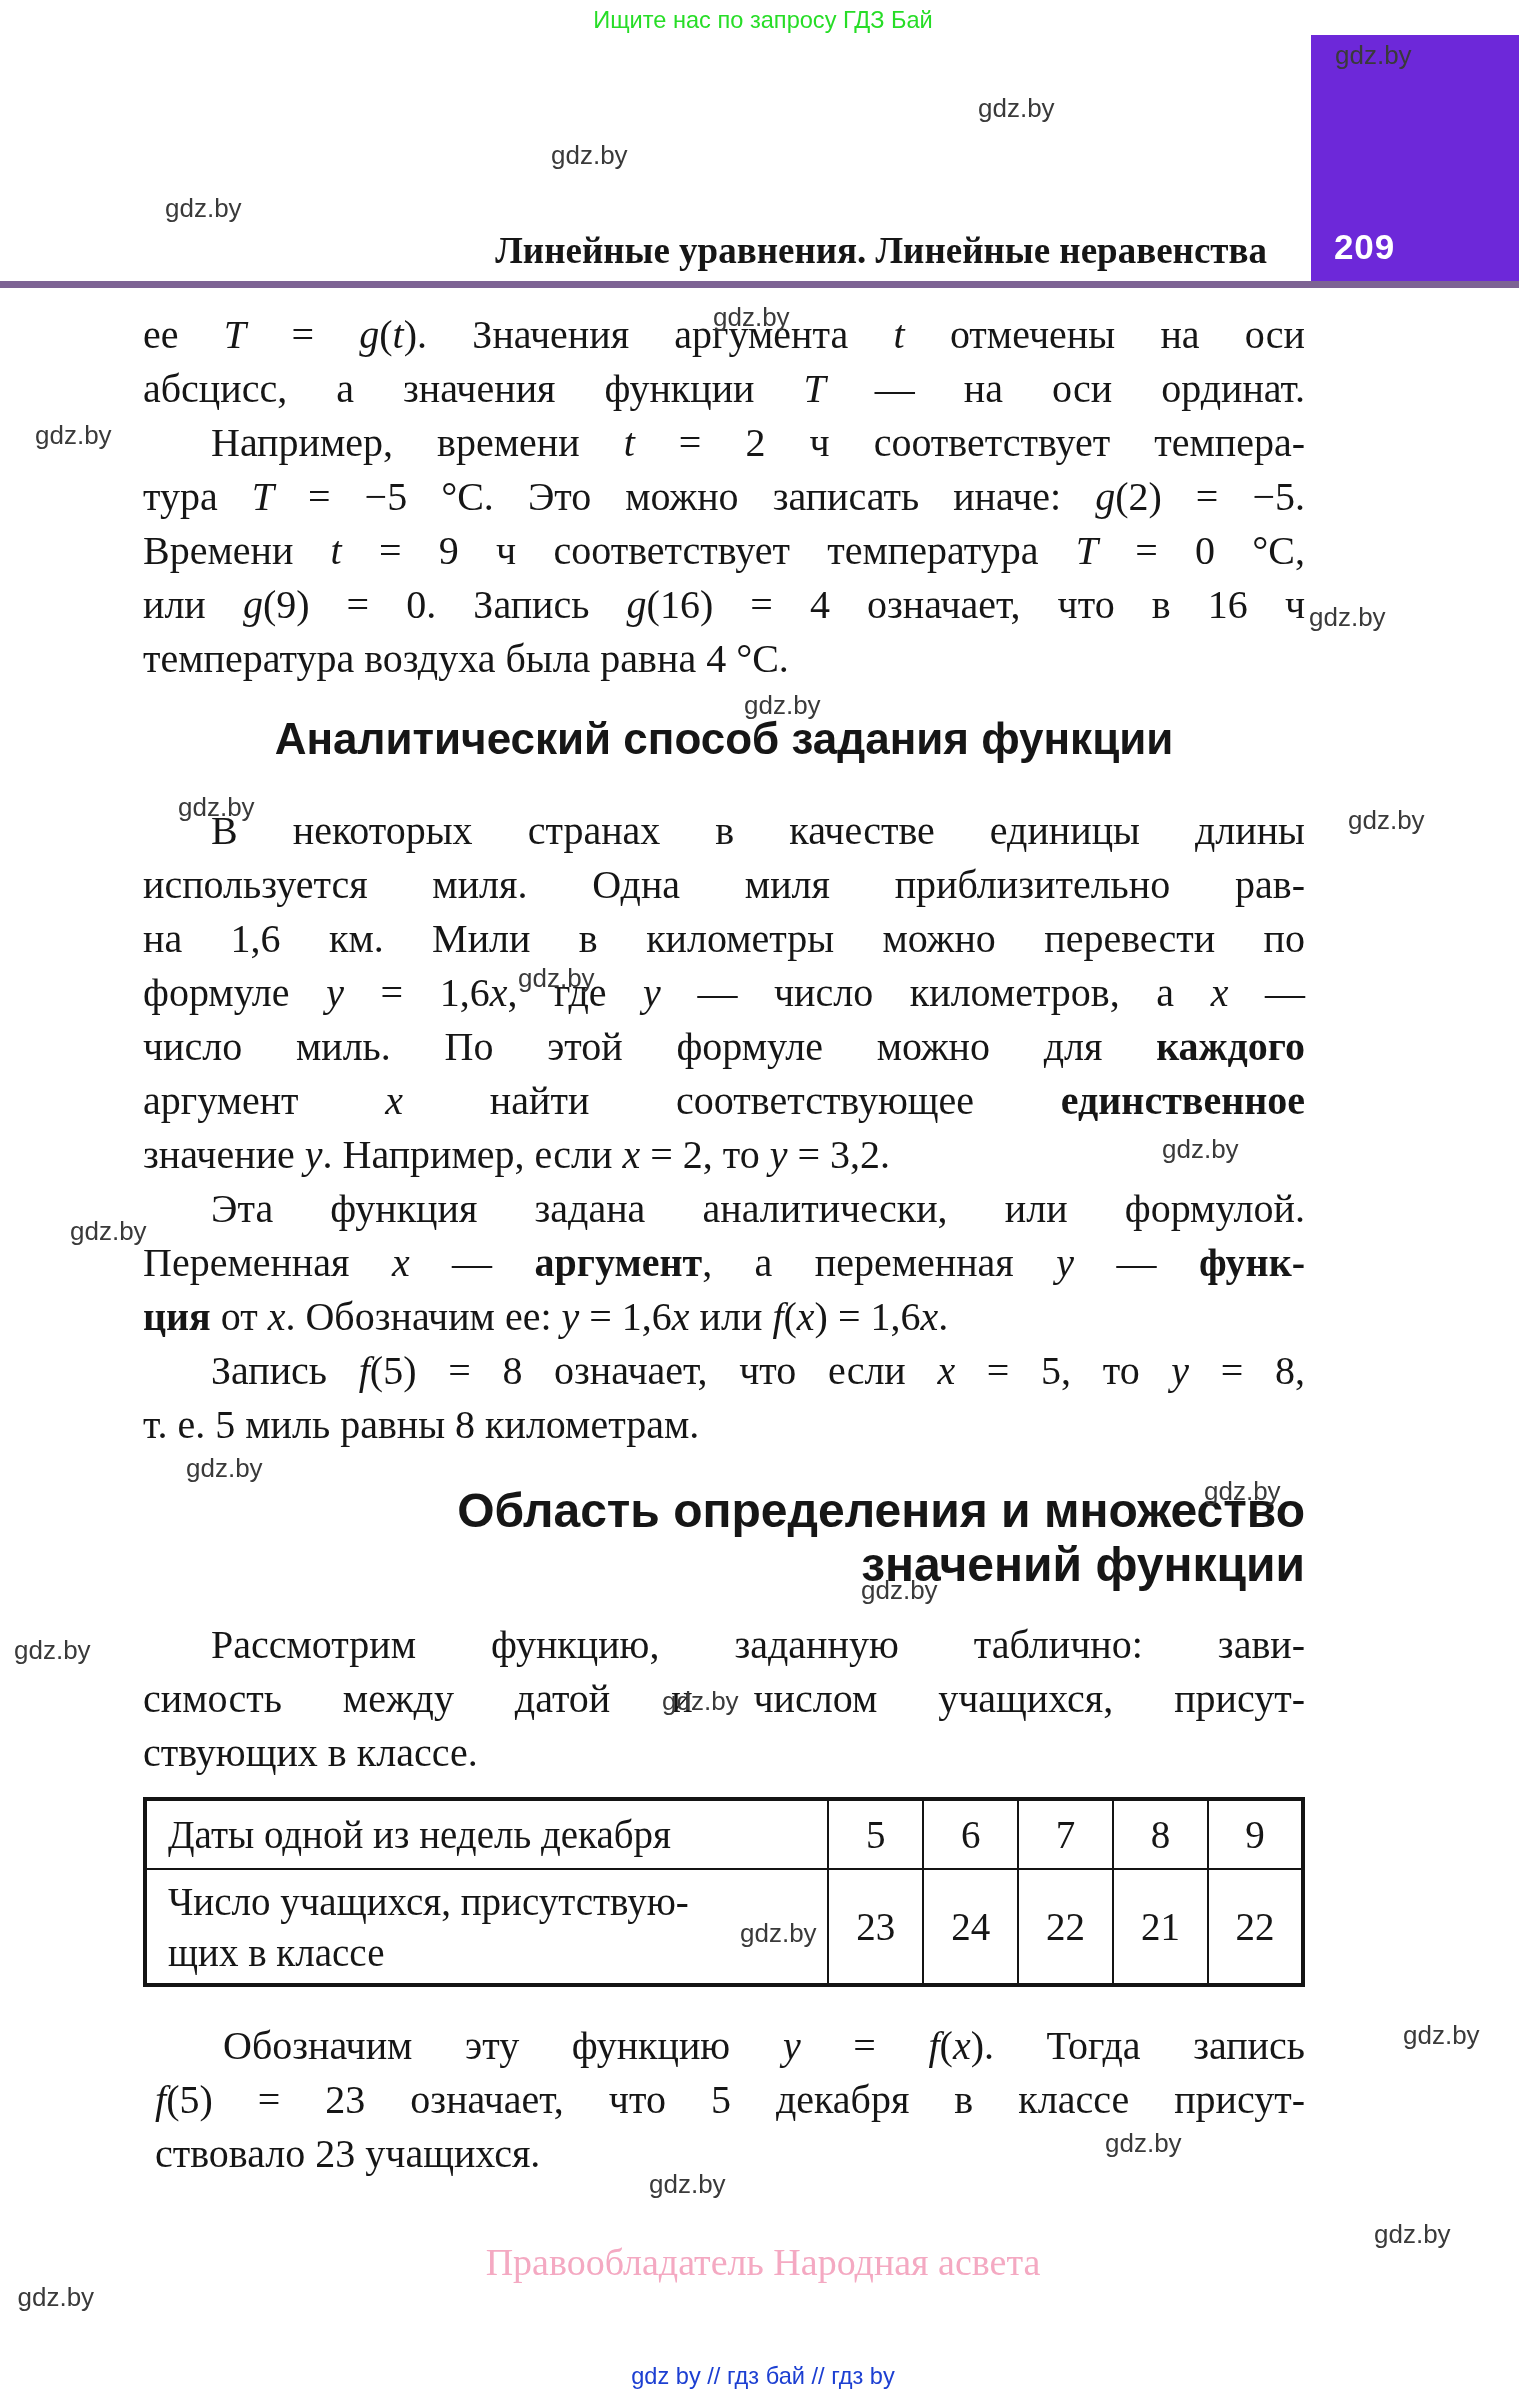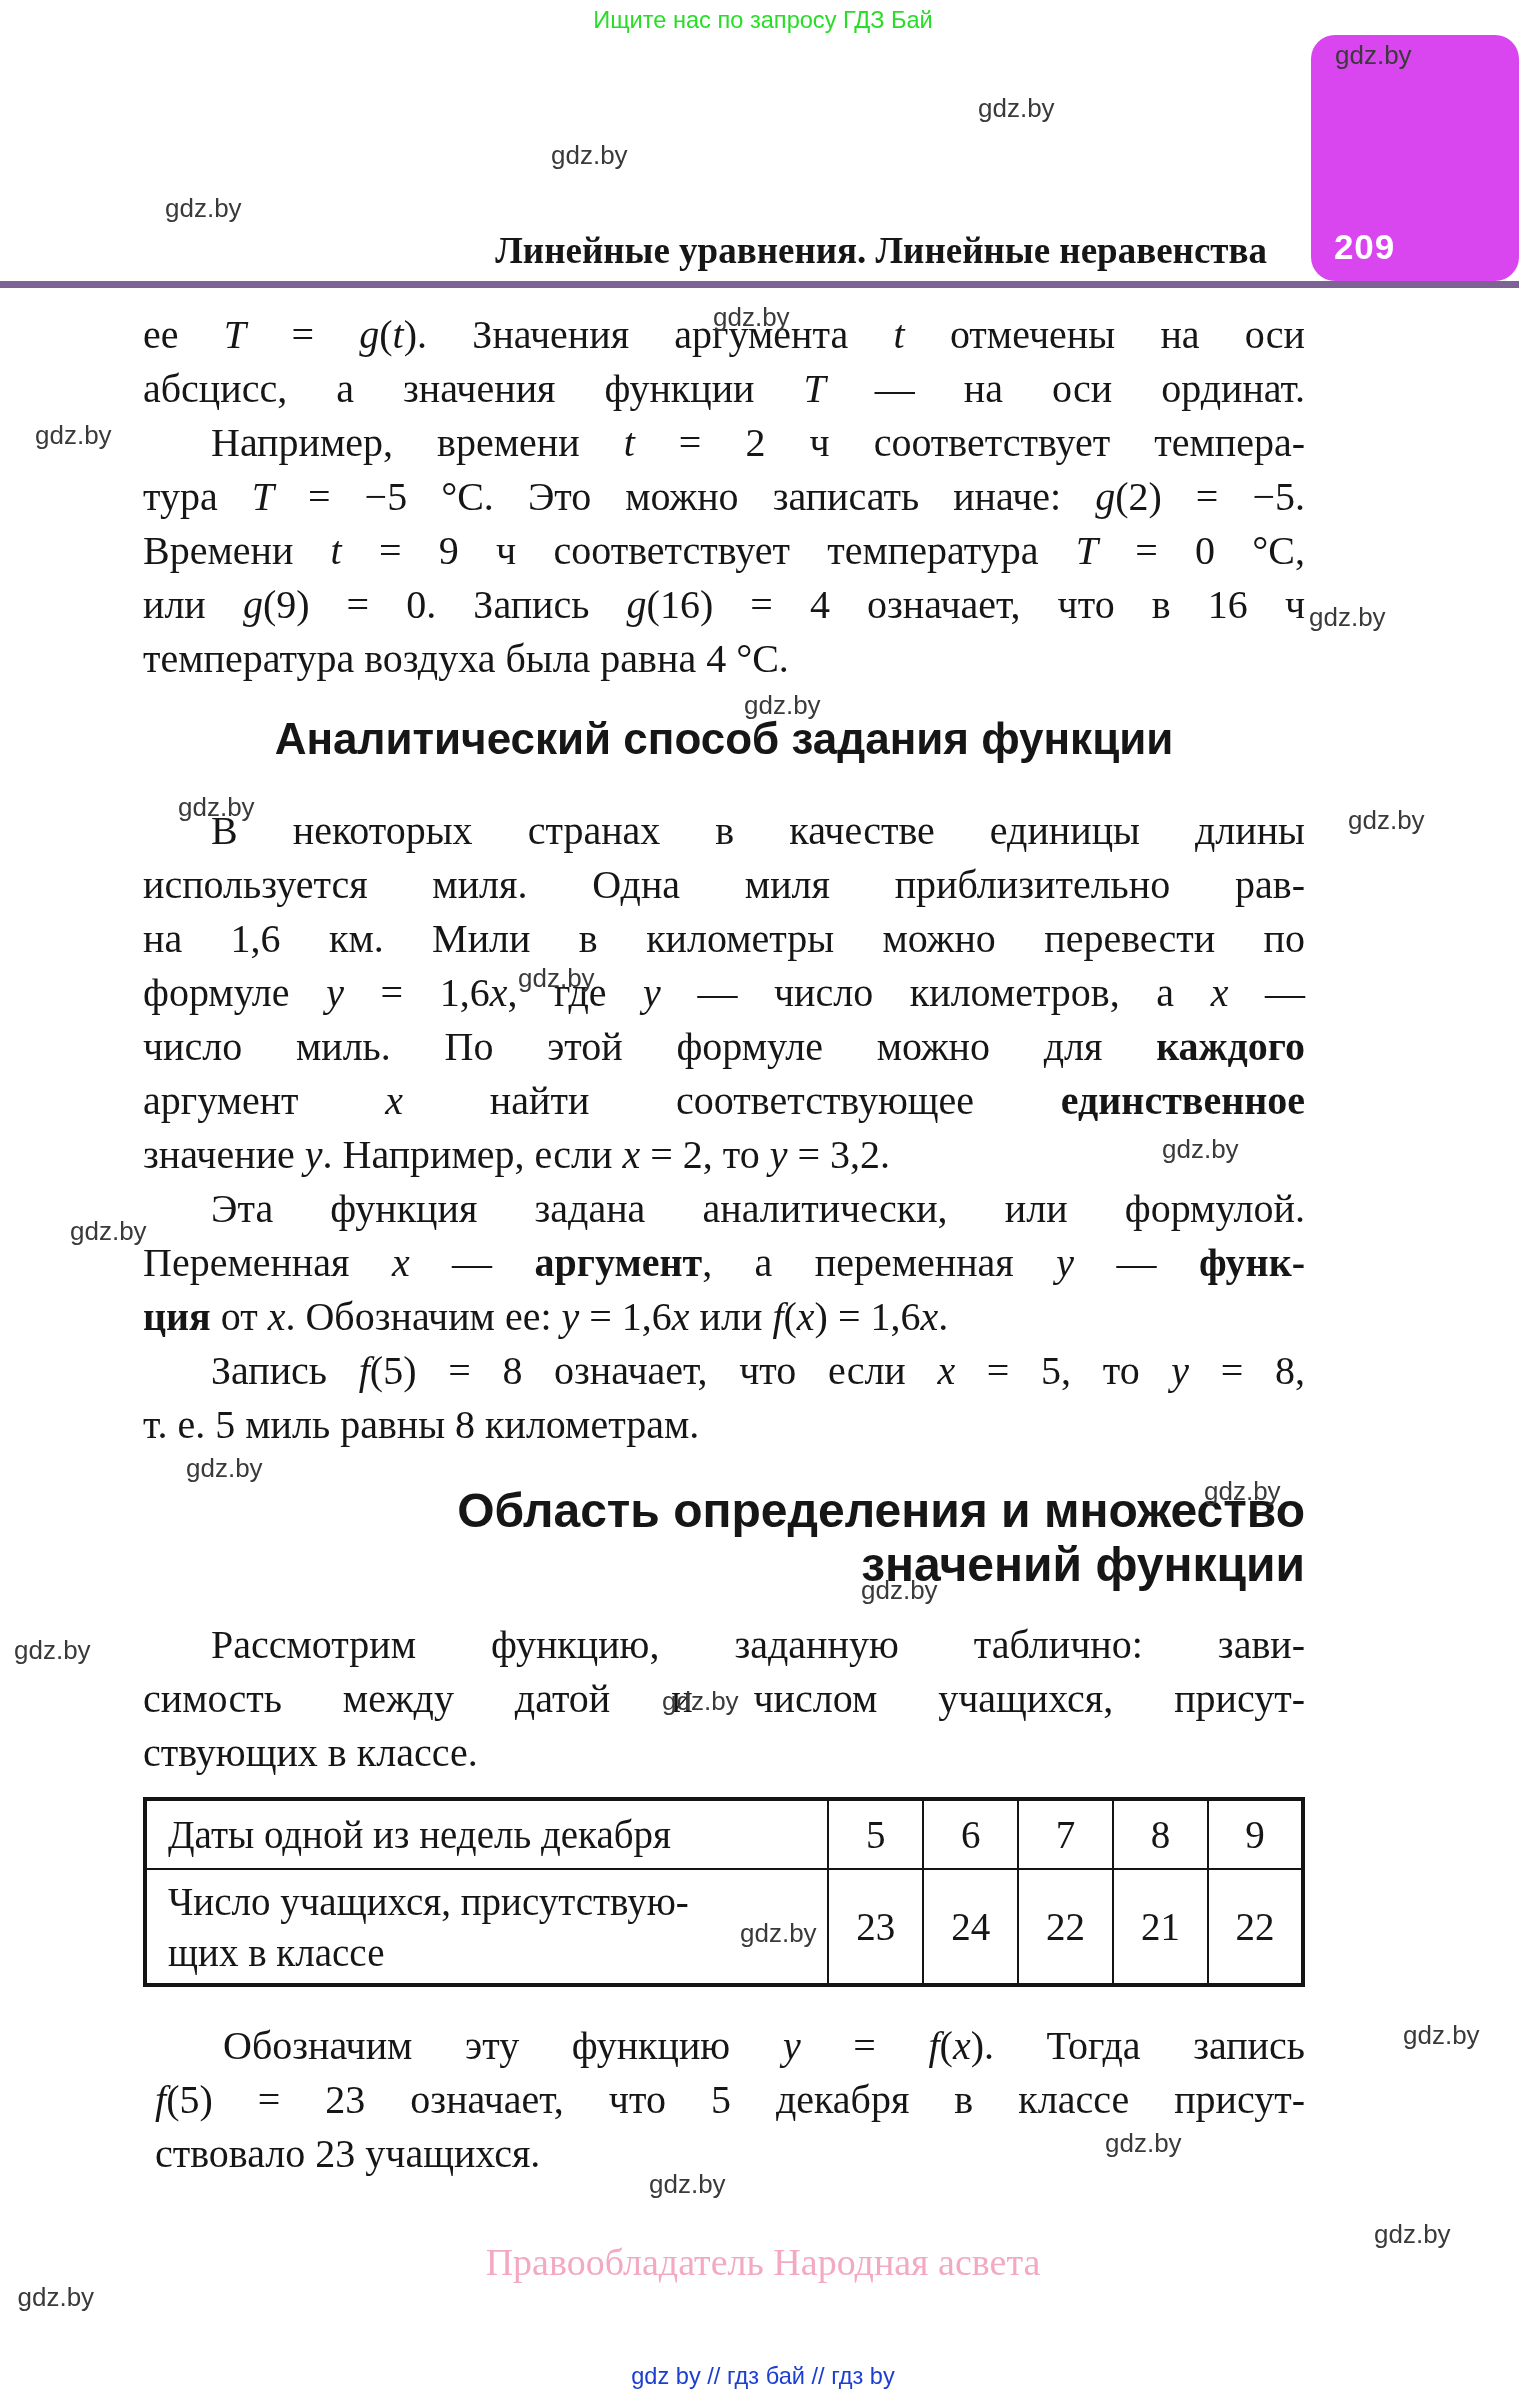--- a/index.html
+++ b/index.html
@@ -2,21 +2,21 @@
 <html style="font-size:14px"><head>
 <meta charset="utf-8">
 <style>
   html,body{margin:0;padding:0;background:#9a9a9a;}
   .page{position:relative;width:1519px;height:2401px;background:#ffffff;overflow:hidden;
         font-family:"Liberation Serif",serif;color:#161616;padding-left:7px;}
   
   .promo{position:absolute;top:7px;left:0;width:100%;text-align:center;
          font-family:"Liberation Sans",sans-serif;font-size:23.6px;color:#27dd27;}
   
-  .pagebox{position:absolute;left:1311px;top:35px;width:208px;height:246px;background:#d946ef;border-radius:24px;}
+  .pagebox{position:absolute;left:1311px;top:35px;width:208px;height:246px;background:#6d28d9;}
   .pagenum{position:absolute;left:23px;bottom:14px;font-family:"Liberation Sans",sans-serif;
            font-weight:bold;font-size:35px;color:#ffffff;letter-spacing:0.9px;}
   
   .runhead{position:absolute;top:229px;right:259px;font-weight:bold;font-size:37px;
            font-family:"Liberation Serif",serif;color:#161616;white-space:nowrap;}
   .rule{position:absolute;top:281px;left:0;width:1519px;height:7px;background:#7d6394;}
   
   .content{position:absolute;left:143px;top:308px;width:1162px;font-size:40px;line-height:54px;}
   .tl{text-align:left;}
   .tl.jf{text-align:justify;text-align-last:justify;}

